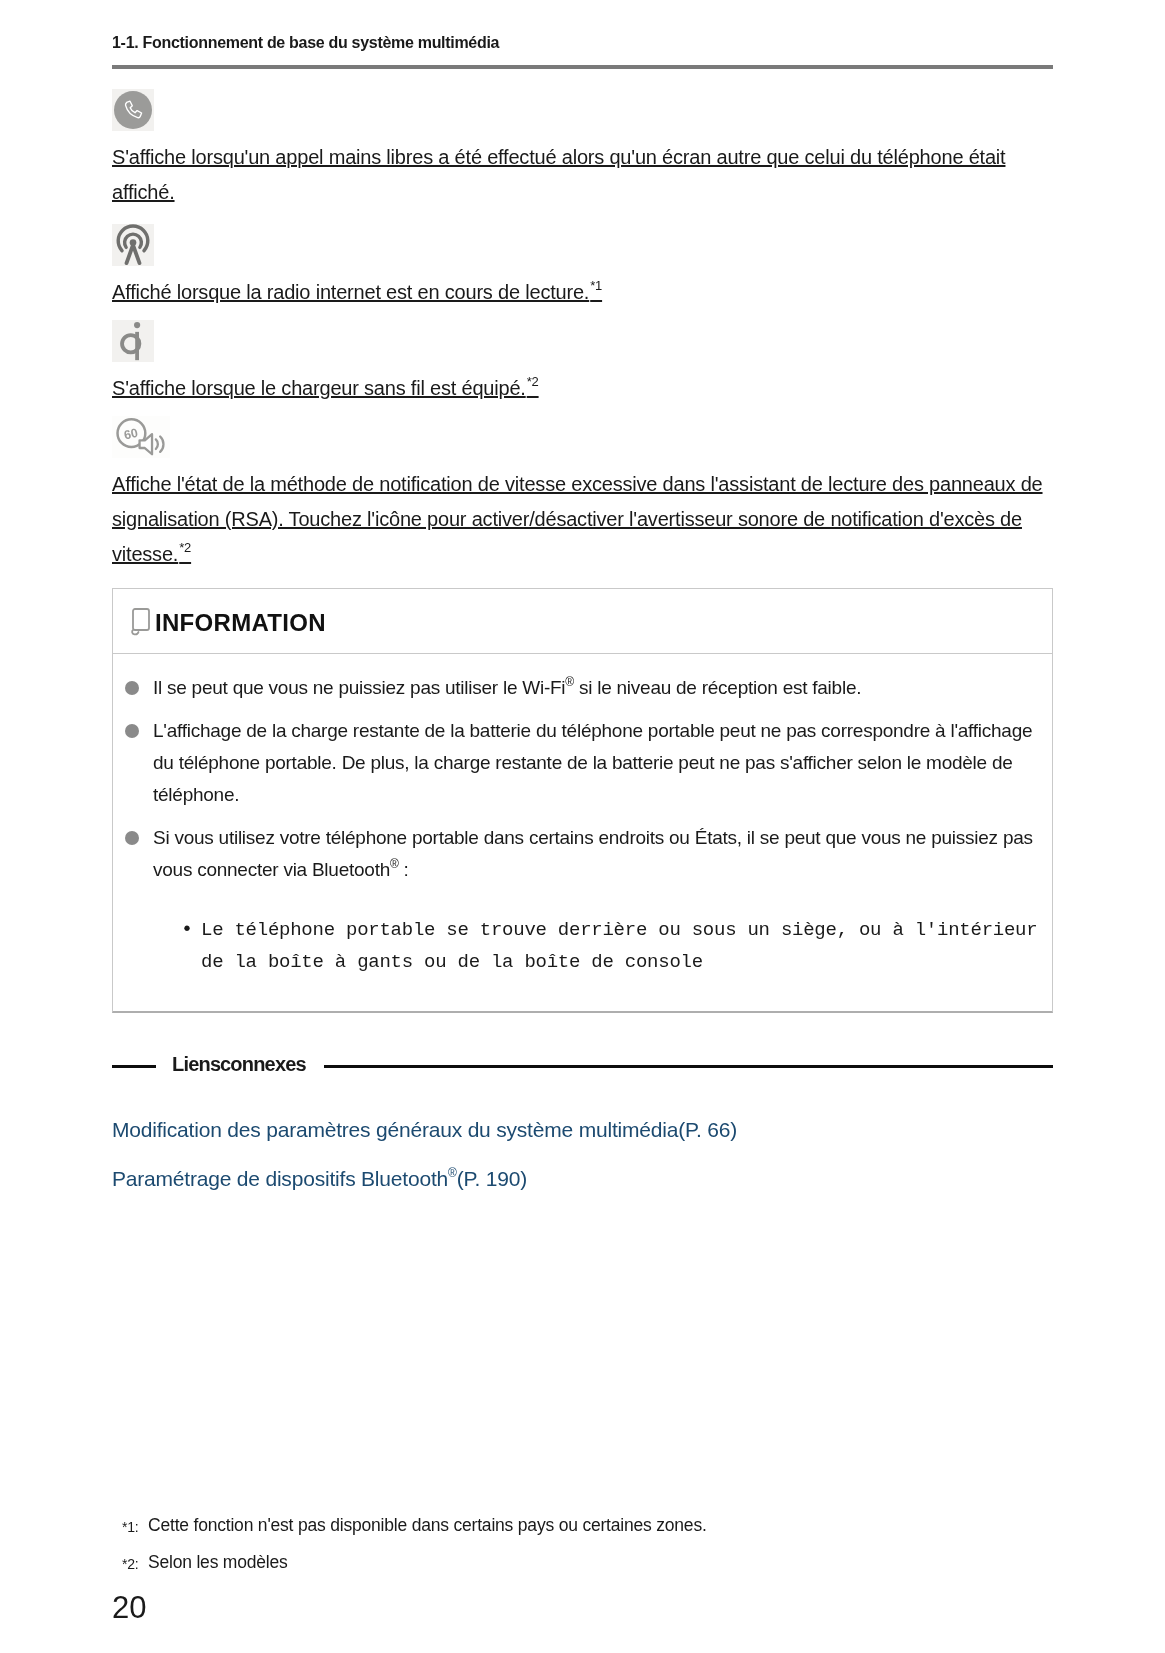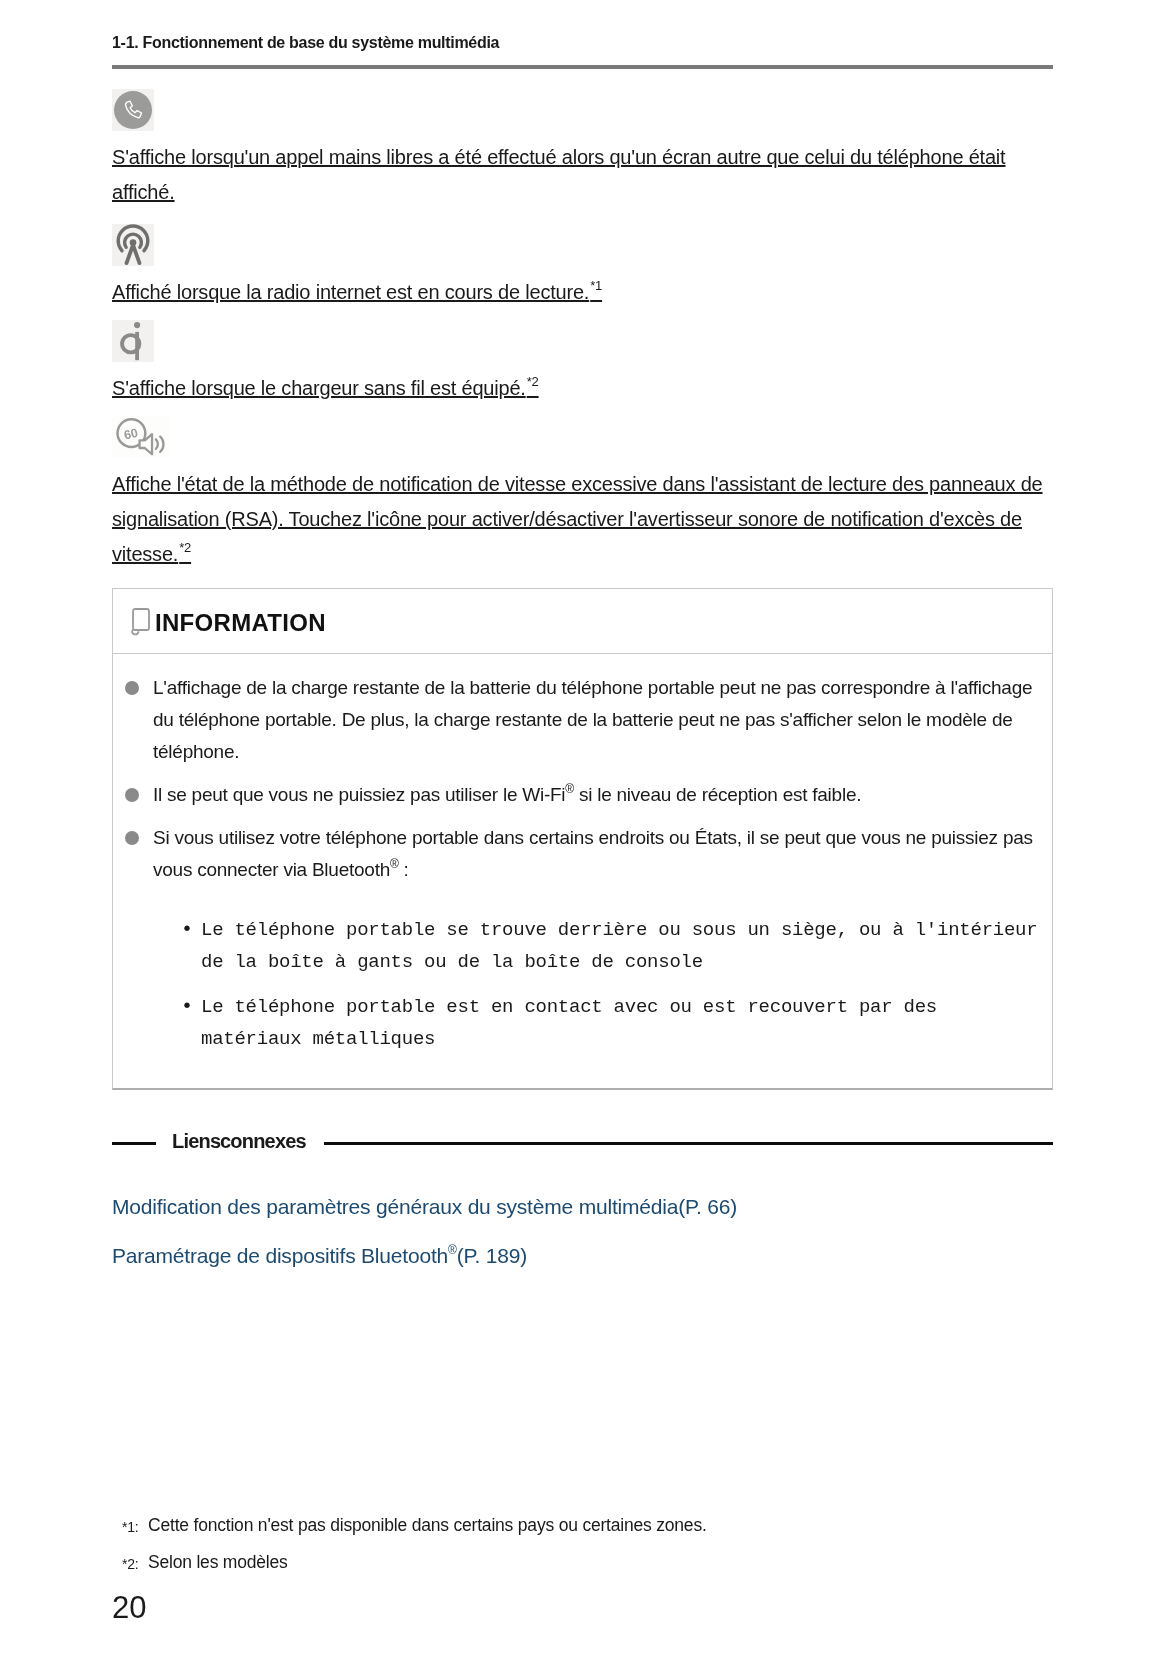--- a/index.html
+++ b/index.html
@@ -104,40 +104,39 @@
       <span>
         <svg width="28" height="32" viewBox="0 0 28 32">
           <rect x="6" y="4" width="16" height="21" rx="2" fill="none" stroke="#9a9a98" stroke-width="1.8"></rect>
           <path d="M6 25 c-1.5 1.2 -1.2 4 1.5 4.4 c2.2 0.3 3.6 -1 4 -2.4" fill="none" stroke="#9a9a98" stroke-width="1.8" stroke-linecap="round"></path>
         </svg>
       </span>
       <span class="info-title">INFORMATION</span>
     </div>
     <div class="info-body">
       <ul class="info-list">
+        <li class="info-item"><span>Il se peut que vous ne puissiez pas utiliser le Wi-Fi</span><sup class="reg">®</sup><span> si le niveau de réception est faible.</span></li>
         <li class="info-item"><span>L'affichage de la charge restante de la batterie du téléphone portable peut ne pas correspondre à l'affichage du téléphone portable. De plus, la charge restante de la batterie peut ne pas s'afficher selon le modèle de téléphone.</span><sup class="reg"></sup><span></span></li>
-        <li class="info-item"><span>Il se peut que vous ne puissiez pas utiliser le Wi-Fi</span><sup class="reg">®</sup><span> si le niveau de réception est faible.</span></li>
         <li class="info-item"><span>Si vous utilisez votre téléphone portable dans certains endroits ou États, il se peut que vous ne puissiez pas vous connecter via Bluetooth</span><sup class="reg">®</sup><span> :</span>
           <ul class="sub-list">
             <li class="sub-item">Le téléphone portable se trouve derrière ou sous un siège, ou à l'intérieur de la boîte à gants ou de la boîte de console</li>
-            <li class="sub-item">Le téléphone portable est en contact avec ou est recouvert par des matériaux métalliques</li>
           </ul>
         </li>
       </ul>
     </div>
   </div>
 
   <div class="related">
     <div class="related-row">
       <div class="dash dash-left"></div>
       <div class="related-label">Liens connexes</div>
       <div class="dash dash-right"></div>
     </div>
     <div class="link-item"><span>Modification des paramètres généraux du système multimédia(P. 66)</span><sup class="reg"></sup><span></span></div>
-    <div class="link-item"><span>Paramétrage de dispositifs Bluetooth</span><sup class="reg">®</sup><span>(P. 189)</span></div>
+    <div class="link-item"><span>Paramétrage de dispositifs Bluetooth</span><sup class="reg">®</sup><span>(P. 190)</span></div>
   </div>
 
 </div>
 
 <div class="footnotes">
   <div class="footnote-row">
     <span class="footnote-marker">*1:</span>
     <span>Cette fonction n'est pas disponible dans certains pays ou certaines zones.</span>
   </div>
   <div class="footnote-row">

